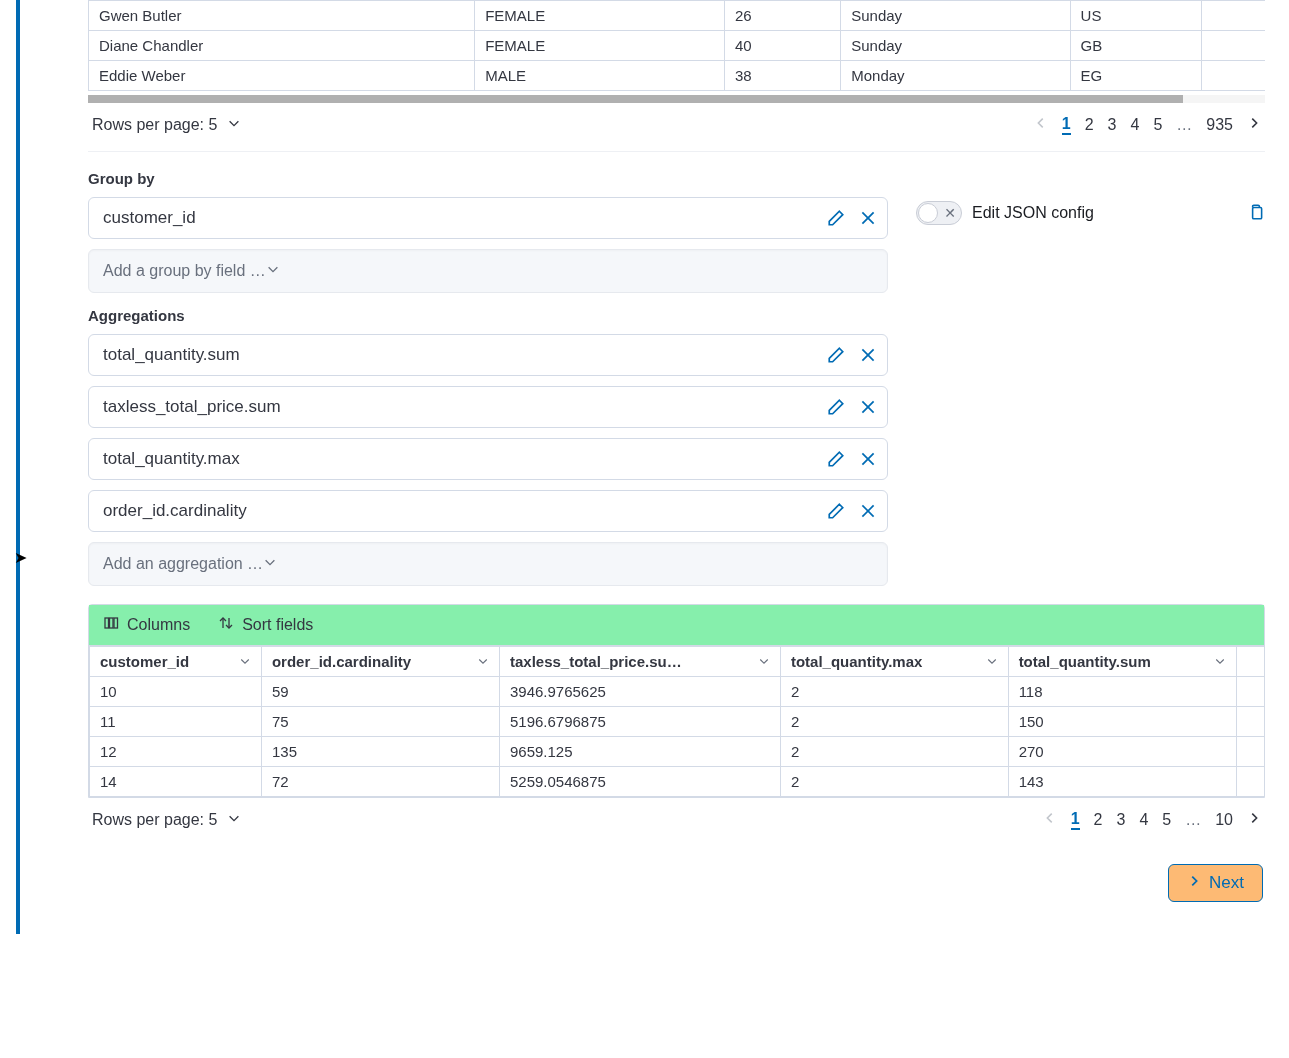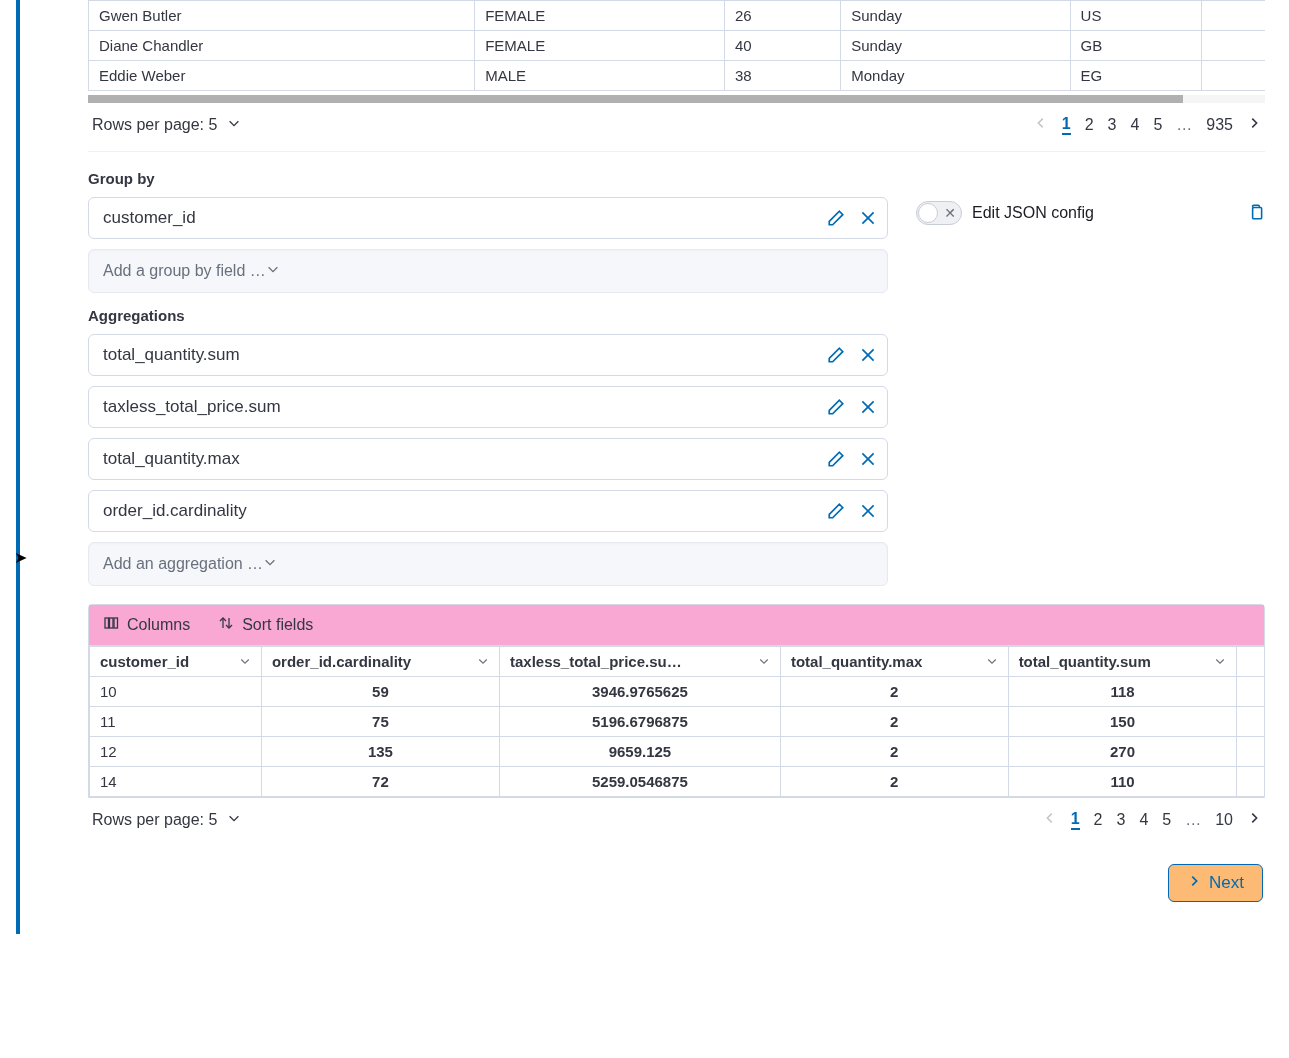--- a/index.html
+++ b/index.html
@@ -125,40 +125,40 @@
   .toggle-label { font-size: 16px; color: #1a1c21; text-align: center; }
   .clipboard-btn svg { width: 18px; height: 18px; }
   .clipboard-btn { cursor: pointer; color: #006bb4; }
 
   
   .results-wrap { margin-top: 18px; border: 1px solid #d3dae6; border-radius: 4px 4px 0 0; }
   .results-toolbar {
     display: flex;
     gap: 28px;
     padding: 10px 14px;
-    background: #f9a8d4;
+    background: #86efac;
     border-bottom: 1px solid #d3dae6;
     font-size: 16px;
   }
   .results-toolbar .tb-item { display: flex; align-items: center; gap: 8px; cursor: pointer; }
 
   .results-table th, .results-table td {
     border: 1px solid #d3dae6;
     padding: 6px 10px;
     font-size: 15px;
     white-space: nowrap;
   }
   .results-table th {
     font-weight: 600;
     background: #fff;
     position: relative;
     text-align: left;
   }
   .results-table th .hdr { display: flex; justify-content: space-between; align-items: center; gap: 8px; }
-  .results-table td.num { text-align: center; font-weight: bold; }
+  .results-table td.num { text-align: left; }
   .results-table th.extra, .results-table td.extra { border-right: none; }
 
   .next-btn {
     float: right;
     margin: 18px 2px 8px 0;
     border: 1px solid #006bb4;
     color: #006bb4;
     background: #fdba74;
     border-radius: 6px;
     padding: 8px 18px;
@@ -475,21 +475,21 @@
             <td class="num">9659.125</td>
             <td class="num">2</td>
             <td class="num">270</td>
             <td class="extra"></td>
           </tr>
           <tr>
             <td>14</td>
             <td class="num">72</td>
             <td class="num">5259.0546875</td>
             <td class="num">2</td>
-            <td class="num">110</td>
+            <td class="num">143</td>
             <td class="extra"></td>
           </tr>
         </tbody>
       </table>
     </div>
 
     <div class="pager-row">
       <div class="rows-per-page">
         <span>Rows per page: 5</span>
         <span class="chev">

